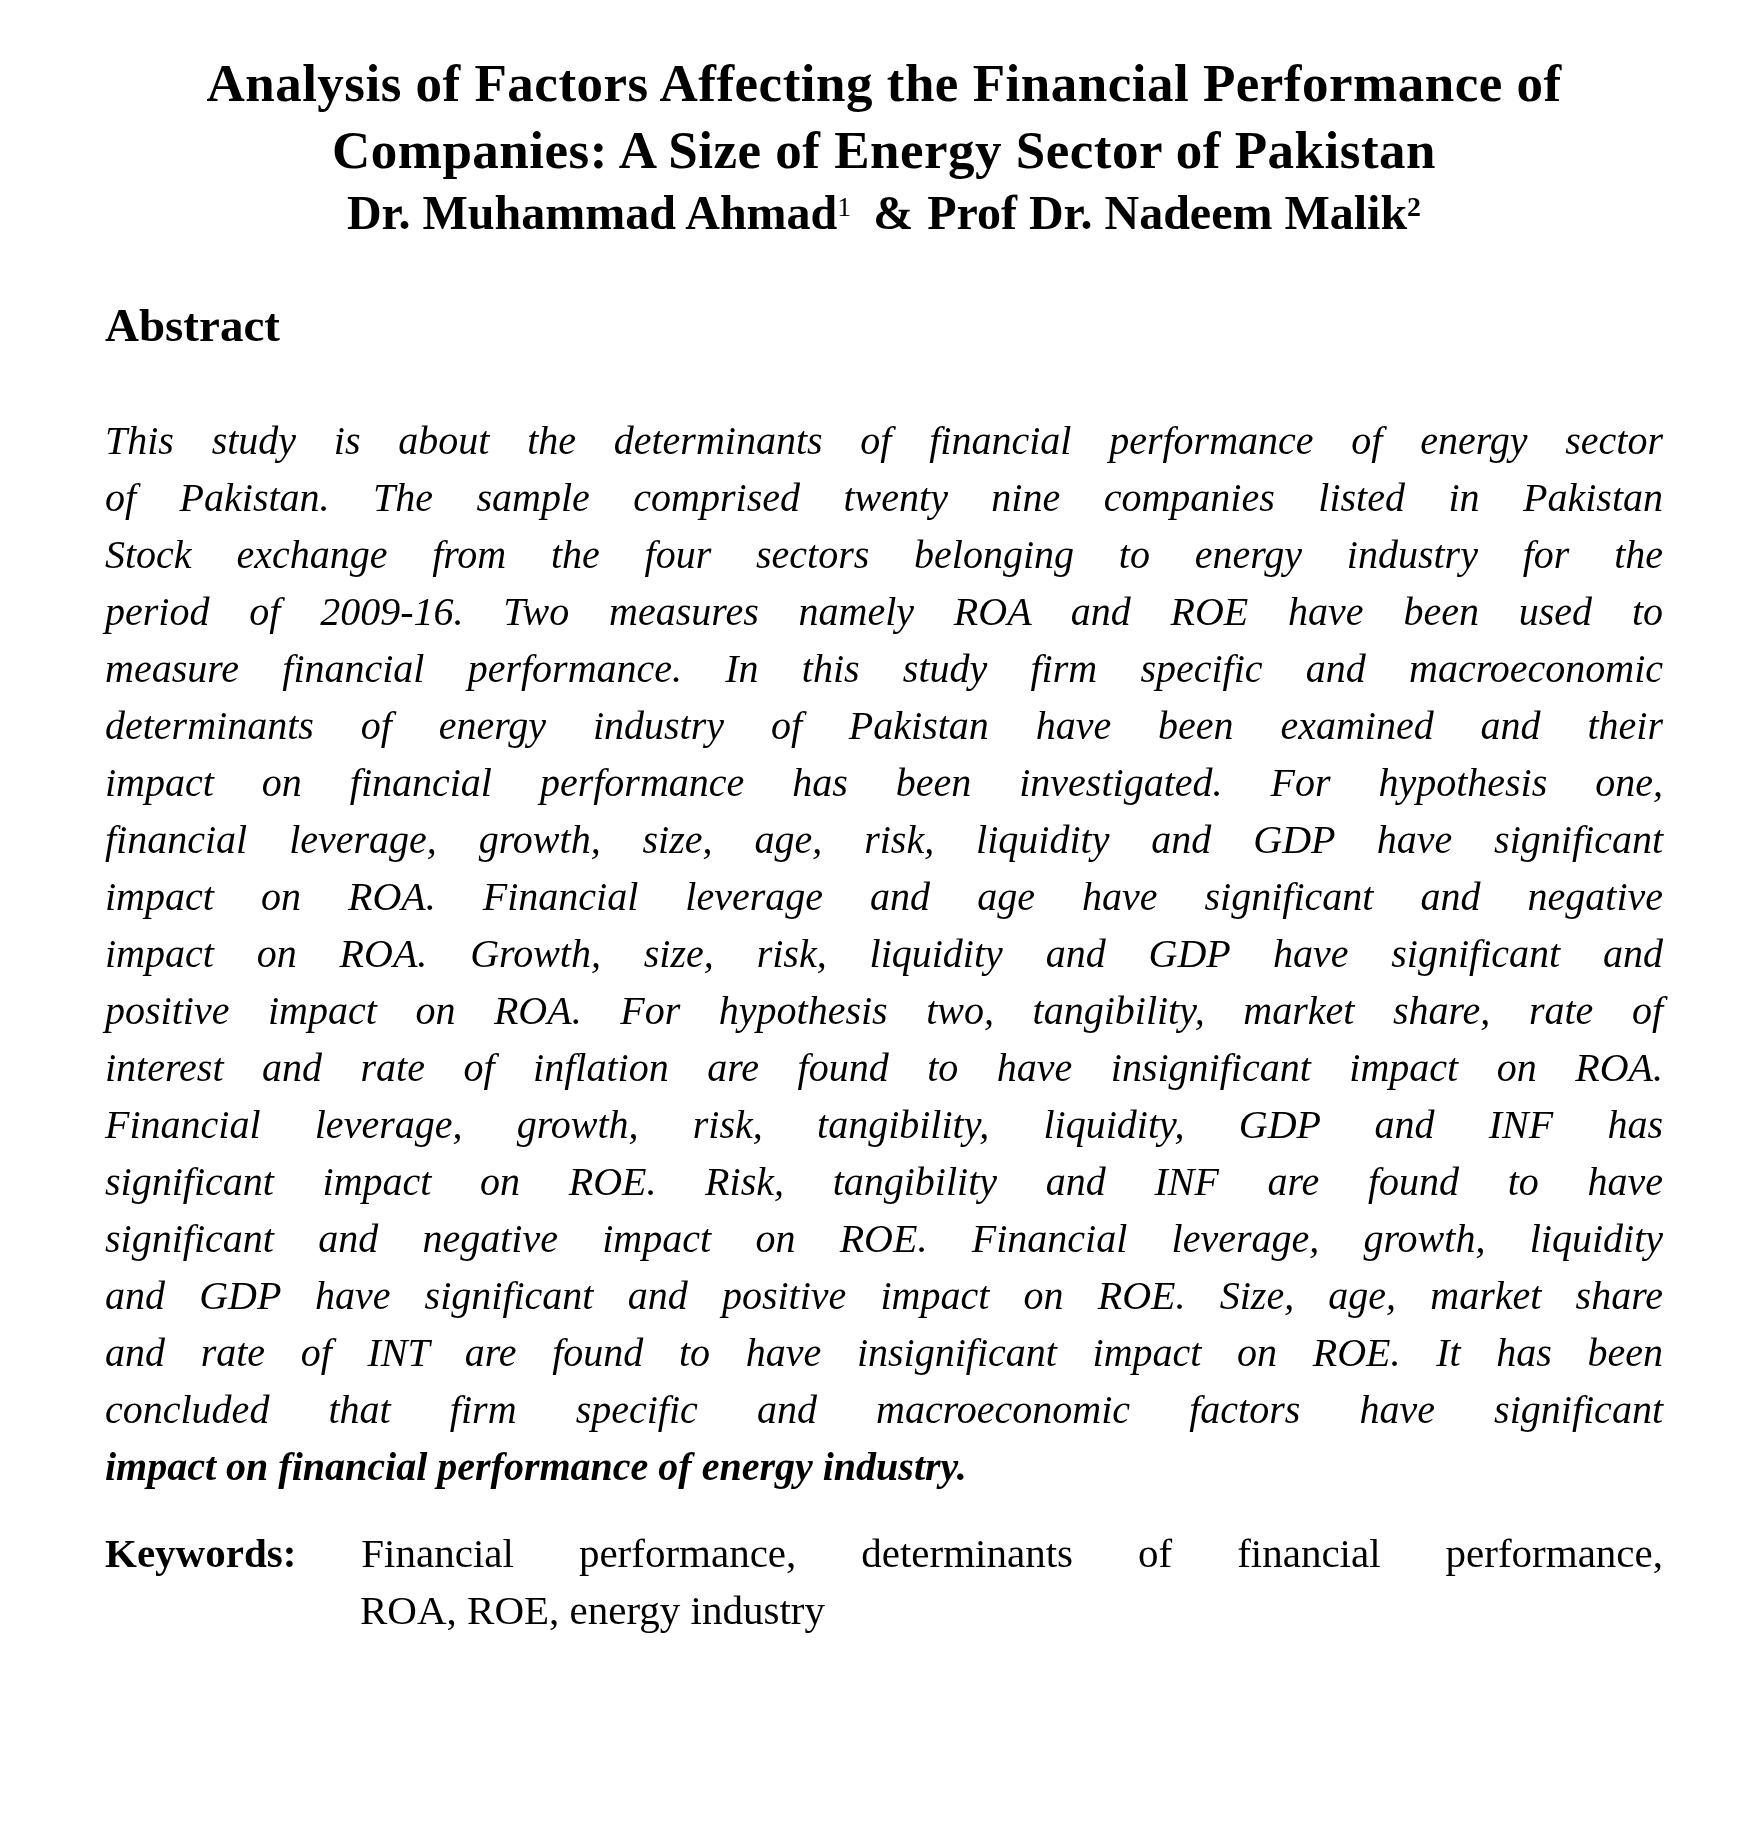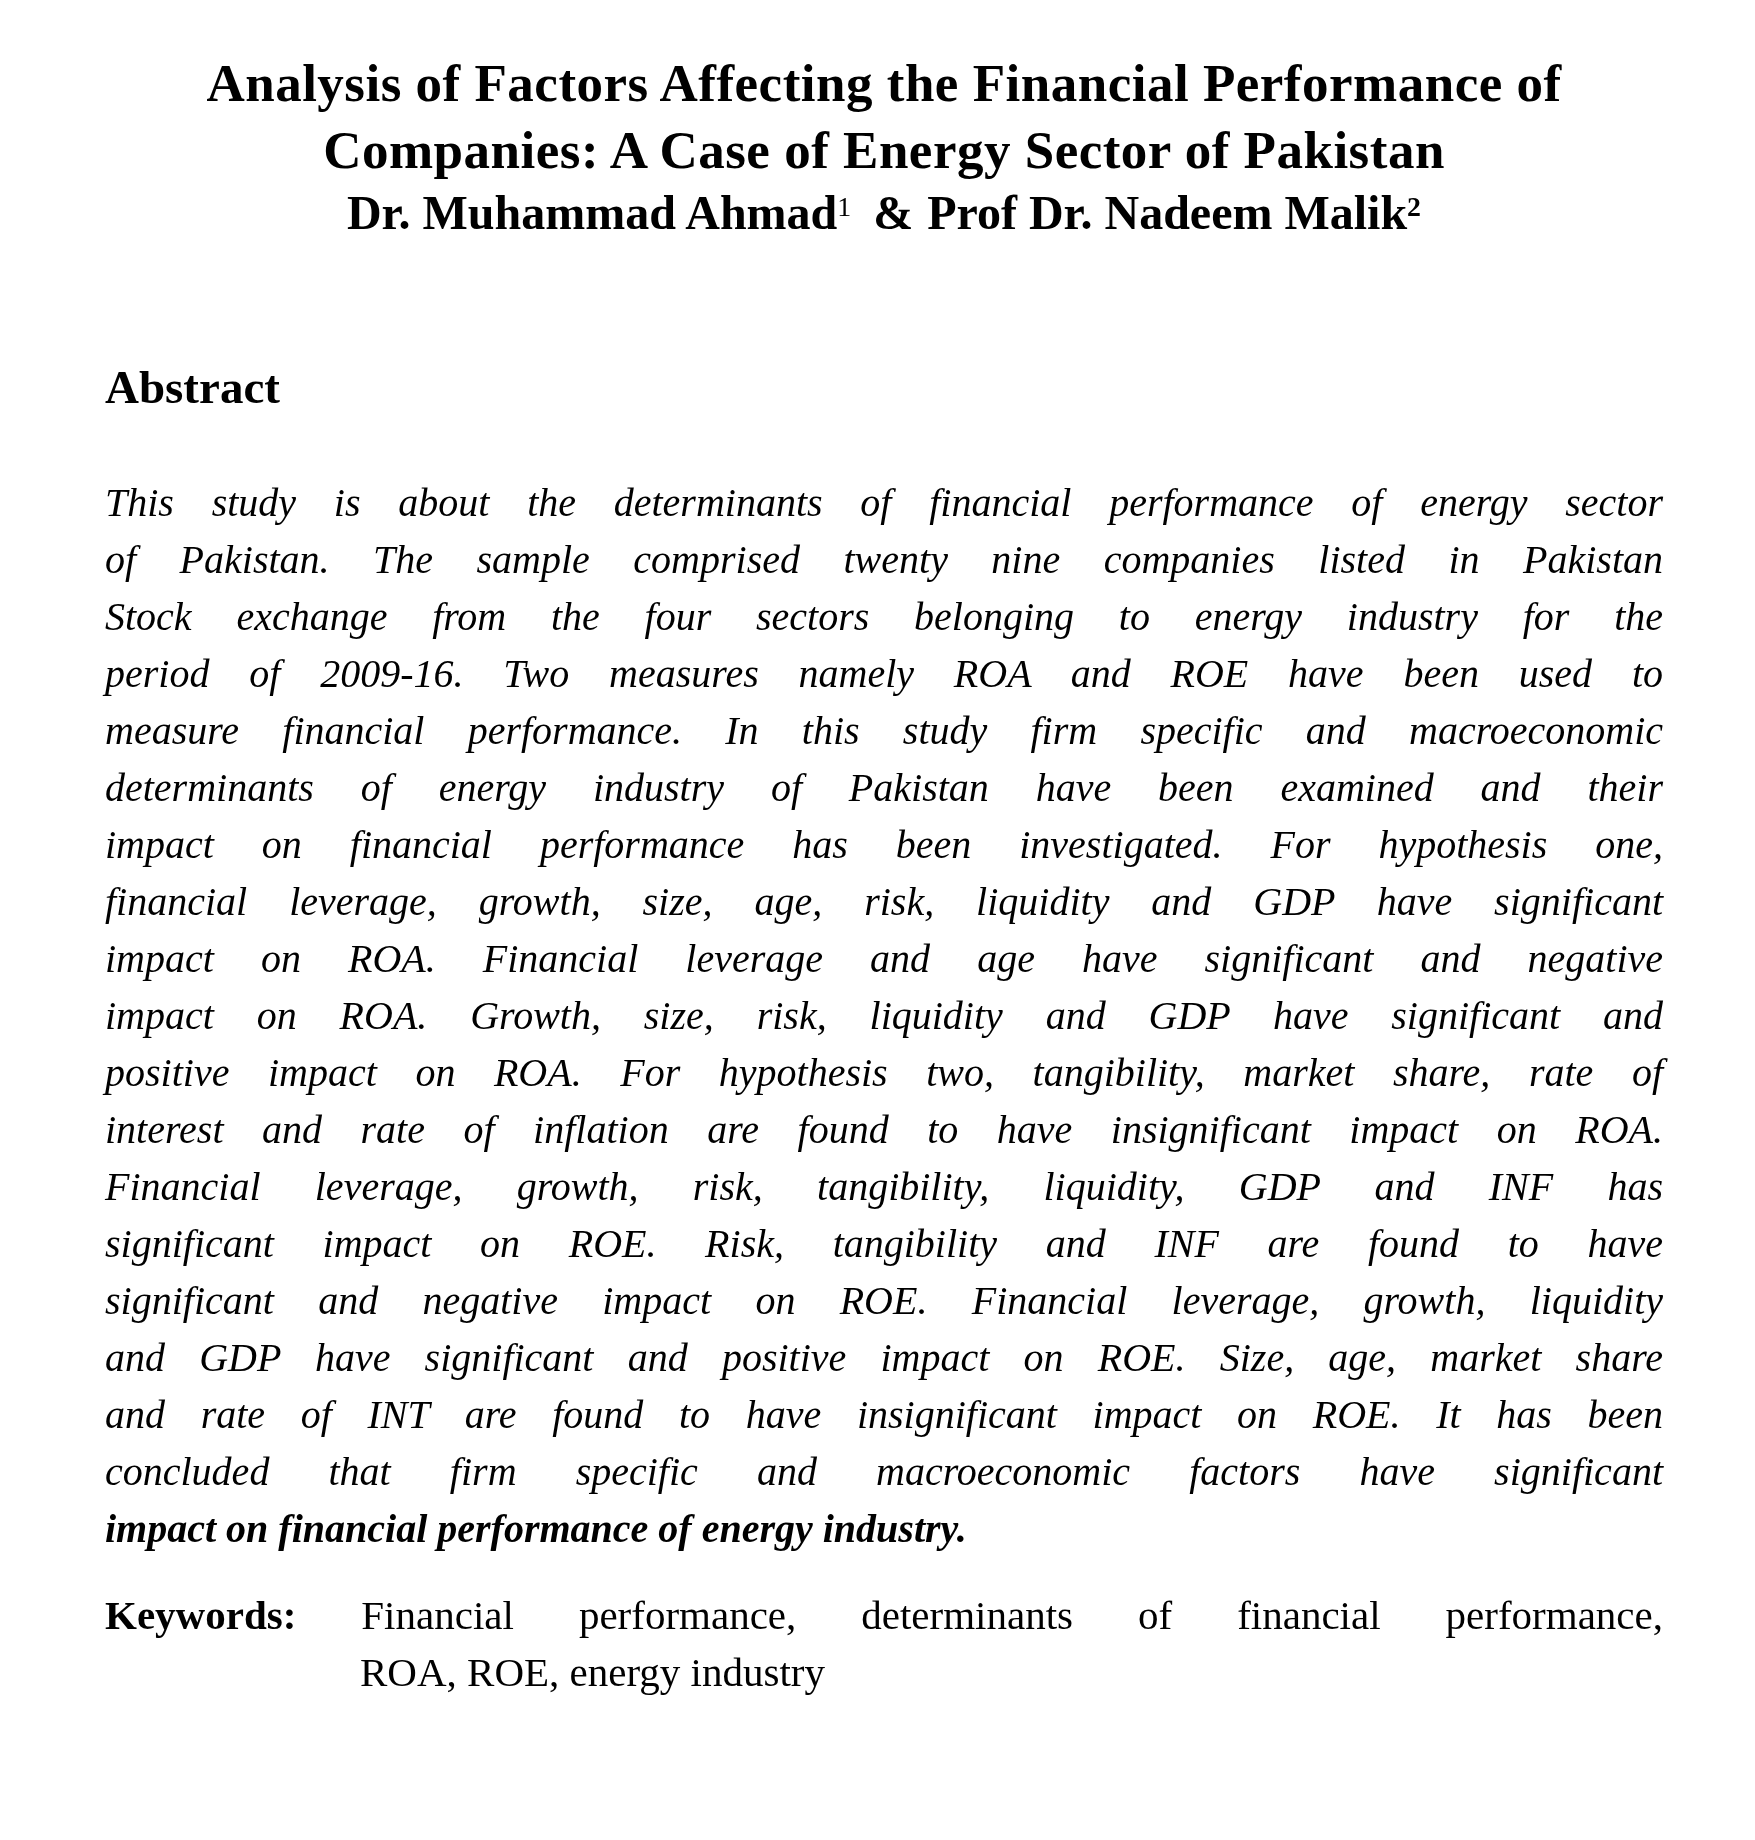--- a/index.html
+++ b/index.html
@@ -37,21 +37,21 @@
     position: relative;
     top: -0.45em;
     vertical-align: baseline;
   }
   .byline sup.thin { font-weight: normal; }
   .byline .joiner {
     display: inline-block;
     margin: 0 14px 0 22px;
   }
   .abstract-heading {
-    margin-top: 116px;
+    margin-top: 54px;
     font-weight: bold;
     font-size: 47px;
     line-height: 58px;
     text-align: left;
   }
   .abstract-body {
     margin-top: 58px;
     font-style: italic;
     font-size: 40px;
     line-height: 57px;
@@ -84,21 +84,21 @@
     font-family: Liberation Serif, serif;
   }
 </style>
 </head>
 <body>
 
 <div class="page">
 
   <h1 class="title" style="margin:0;">
     <div class="title-line">Analysis of Factors Affecting the Financial Performance of</div>
-    <div class="title-line">Companies: A Case of Energy Sector of Pakistan</div>
+    <div class="title-line">Companies: A Size of Energy Sector of Pakistan</div>
   </h1>
 
   <div class="byline">
     <span>Dr. Muhammad Ahmad</span><sup class="thin">1</sup><span class="joiner">&amp;</span><span>Prof Dr. Nadeem Malik</span><sup>2</sup>
   </div>
 
   <div class="abstract-heading">Abstract</div>
 
   <div class="abstract-body">
     <div class="line">This study is about the determinants of financial performance of energy sector</div>

